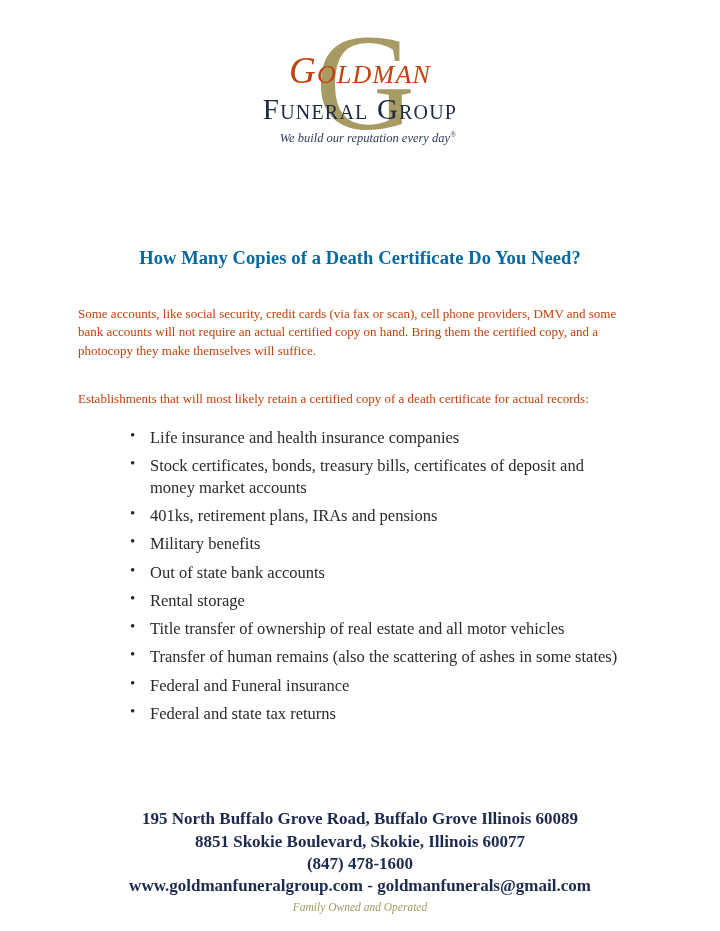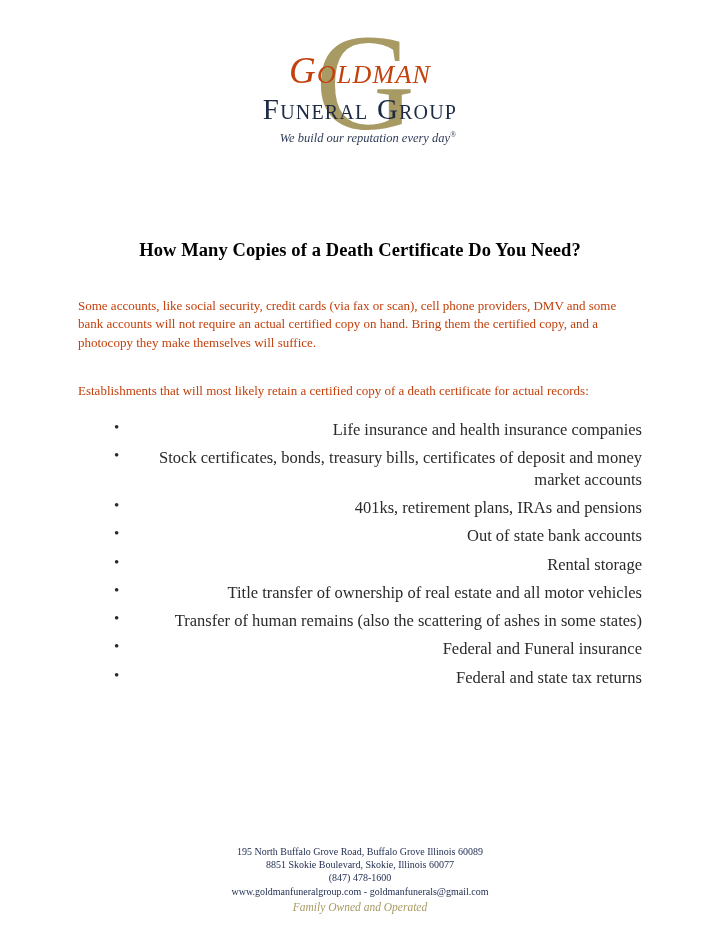--- a/index.html
+++ b/index.html
@@ -92,38 +92,37 @@
     position: absolute;
     top: 236px;
     left: 78px;
     width: 564px;
   }
   .doc-title {
     font-size: 18.5px;
     font-weight: bold;
     text-align: center;
     letter-spacing: 0.1px;
-    margin: 4px 0 36px 0;
-    color: #000000;
+    margin: 12px 0 36px 0;
+    color: #0369a1;
   }
   .para {
     font-size: 13px;
     line-height: 1.42;
     margin: 0 0 28px 0;
     color: #c2410c;
   }
   .para.second {
     margin-top: 30px;
     margin-bottom: 18px;
   }
   ul.bullets {
-    margin: 0;
+    margin: 16px;
     padding: 0 0 0 42px;
     list-style: none;
-    text-align: right;
   }
   ul.bullets li {
     position: relative;
     font-size: 16.5px;
     line-height: 1.32;
     margin-bottom: 6.5px;
     padding-left: 14px;
     color: #2a2a2a;
   }
   ul.bullets li::before {
@@ -137,22 +136,22 @@
 
   
   .footer {
     position: absolute;
     left: 0;
     bottom: 16px;
     width: 720px;
     text-align: center;
   }
   .footer-line {
-    font-size: 10px;
-    font-weight: normal;
+    font-size: 17px;
+    font-weight: bold;
     line-height: 1.32;
     color: #1d2a4f;
     font-family: "Liberation Serif", "DejaVu Serif", serif;
   }
   .footer-tag {
     font-size: 11.5px;
     font-style: italic;
     font-weight: normal;
     color: #a89a63;
     margin-top: 2px;
@@ -176,20 +175,21 @@
   <h1 class="doc-title">How Many Copies of a Death Certificate Do You Need?</h1>
 
   <p class="para">Some accounts, like social security, credit cards (via fax or scan), cell phone providers, DMV and some bank accounts will not require an actual certified copy on hand. Bring them the certified copy, and a photocopy they make themselves will suffice.</p>
 
   <p class="para second">Establishments that will most likely retain a certified copy of a death certificate for actual records:</p>
 
   <ul class="bullets">
     <li>Life insurance and health insurance companies</li>
     <li>Stock certificates, bonds, treasury bills, certificates of deposit and money market accounts</li>
     <li>401ks, retirement plans, IRAs and pensions</li>
+    <li>Military benefits</li>
     <li>Out of state bank accounts</li>
     <li>Rental storage</li>
     <li>Title transfer of ownership of real estate and all motor vehicles</li>
     <li>Transfer of human remains (also the scattering of ashes in some states)</li>
     <li>Federal and Funeral insurance</li>
     <li>Federal and state tax returns</li>
   </ul>
 </div>
 
 <div class="footer">

